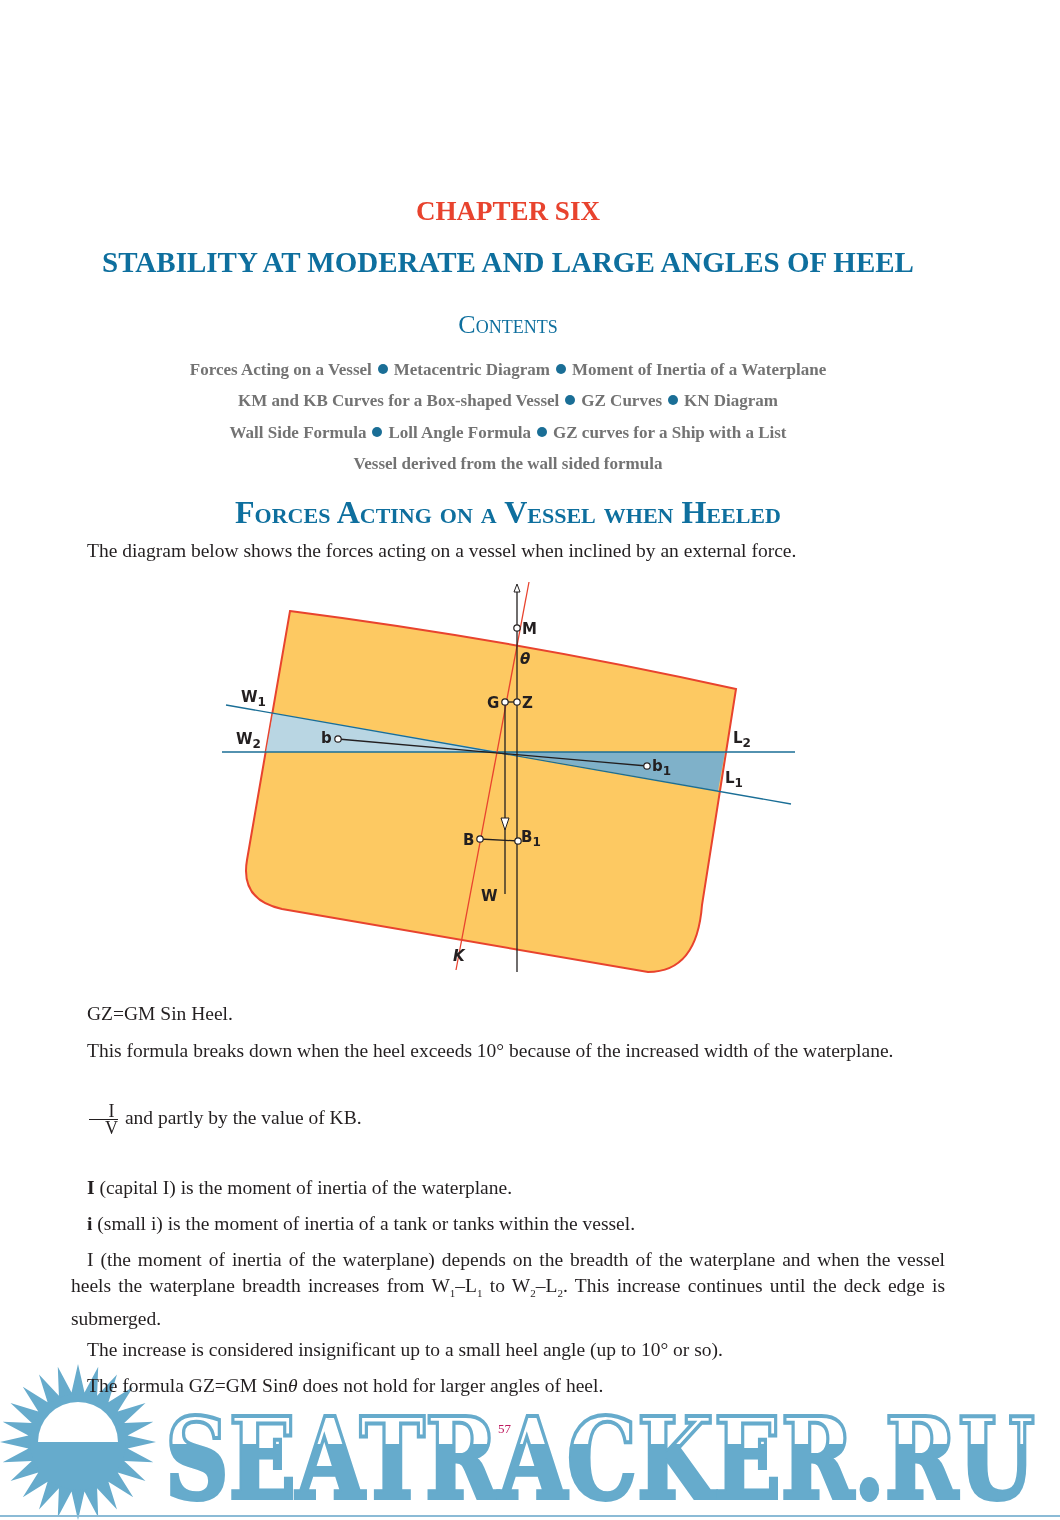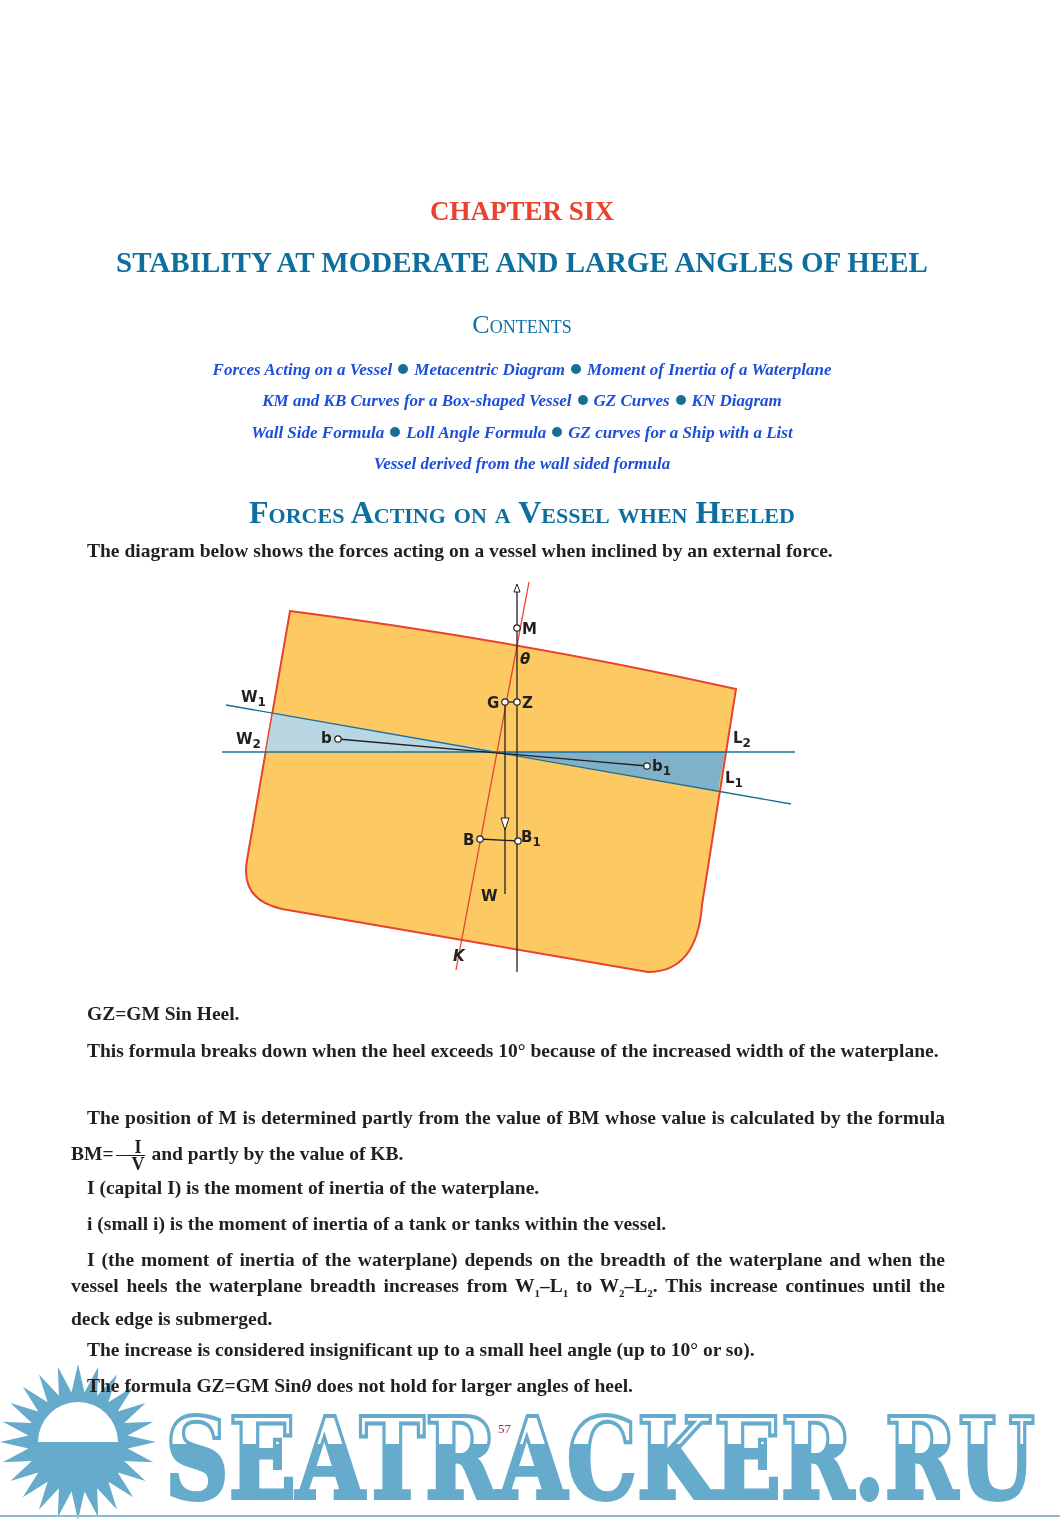--- a/index.html
+++ b/index.html
@@ -1,28 +1,28 @@
 <!DOCTYPE html>
 <html><head>
 <meta charset="utf-8">
 <style>
   html, body { margin: 0; padding: 0; background: #ffffff; }
   body { width: 1060px; height: 1520px; position: relative; overflow: hidden;
          font-family: "Liberation Serif", "DejaVu Serif", serif; color: #231f20; }
   .abs { position: absolute; }
-  .center { left: 0; width: 1016px; text-align: center; padding-left: 14px; }
+  .center { left: 0; width: 1016px; text-align: center; }
   .chapter { top: 196px; font-size: 27px; font-weight: bold; color: #e8432e; letter-spacing: 0px; }
   .title { top: 246px; font-size: 29px; font-weight: bold; color: #0e6f9e; }
   .contents-head { top: 310px; font-size: 26px; font-weight: normal; color: #0e6f9e; font-variant: small-caps; }
-  .toc-line { font-size: 17px; font-weight: bold; color: #1d4ed8; font-style: italic; }
+  .toc-line { font-size: 17px; font-weight: bold; color: #737373; }
   .toc-line .dot { display: inline-block; width: 10px; height: 10px; border-radius: 50%;
                    background: #1a6e96; margin: 0 6px; vertical-align: 1px; }
   .section-head { top: 494px; font-size: 32px; font-weight: bold; color: #0e6f9e; font-variant: small-caps; }
   .para { left: 71px; width: 874px; font-size: 19.5px; line-height: 26px; text-align: justify; }
-  .indent { text-indent: 16px; font-weight: bold; }
+  .indent { text-indent: 16px; }
   .diagram { left: 0; top: 575px; width: 1060px; height: 400px; }
   .diagram text { font-family: "DejaVu Sans", sans-serif; font-weight: bold; font-size: 15px; fill: #231f20; }
   .frac { display: inline-block; vertical-align: middle; text-align: center; line-height: 16px; font-size: 18px; margin: 0 2px; }
   .frac span { display: block; }
   .frac .num { border-bottom: 1px solid #231f20; padding: 0 1px; }
   .watermark { left: 0; top: 1360px; width: 1060px; height: 160px; }
   .page-num { left: 498px; top: 1421px; font-size: 13px; color: #be185d; }
 </style>
 </head>
 <body>
@@ -91,21 +91,21 @@
   <text x="321" y="743">b</text>
   <text x="652" y="771"><tspan>b</tspan><tspan dy="4" font-size="12">1</tspan></text>
   <text x="463" y="845">B</text>
   <text x="521" y="842"><tspan>B</tspan><tspan dy="4" font-size="12">1</tspan></text>
   <text x="481" y="901">W</text>
   <text x="453" y="961" style="font-style:italic">K</text>
 </svg>
 
 <div class="abs para indent" style="top:1001px">GZ=GM Sin Heel.</div>
 <div class="abs para indent" style="top:1038px">This formula breaks down when the heel exceeds 10° because of the increased width of the waterplane.</div>
-<div class="abs para indent" style="top:1100px; line-height:36px"><span>The position of M is determined partly from the value of BM whose value is calculated by the formula BM=</span><span class="frac"><span class="num">I</span><span>V</span></span><span> and partly by the value of KB.</span></div>
+<div class="abs para indent" style="top:1100px; line-height:36px"><span class="frac"><span class="num">I</span><span>V</span></span><span> and partly by the value of KB.</span></div>
 <div class="abs para indent" style="top:1175px"><b>I</b><span> (capital I) is the moment of inertia of the waterplane.</span></div>
 <div class="abs para indent" style="top:1211px"><b>i</b><span> (small i) is the moment of inertia of a tank or tanks within the vessel.</span></div>
 <div class="abs para indent" style="top:1247px"><span>I (the moment of inertia of the waterplane) depends on the breadth of the waterplane and when the vessel heels the waterplane breadth increases from W</span><sub style="font-size:11px">1</sub><span>–L</span><sub style="font-size:11px">1</sub><span> to W</span><sub style="font-size:11px">2</sub><span>–L</span><sub style="font-size:11px">2</sub><span>. This increase continues until the deck edge is submerged.</span></div>
 <div class="abs para indent" style="top:1337px">The increase is considered insignificant up to a small heel angle (up to 10° or so).</div>
 
 <svg class="abs watermark" viewBox="0 1360 1060 160" width="1060" height="160">
   <g fill="#66abcc">
     <polygon id="sunrays" points="78.0,1364.0 84.5,1392.4 98.2,1366.7 97.1,1395.8 117.0,1374.5 108.4,1402.3 133.2,1386.8 117.7,1411.6 145.5,1403.0 124.2,1422.9 153.3,1421.8 127.6,1435.5 156.0,1442.0 127.6,1448.5 153.3,1462.2 124.2,1461.1 145.5,1481.0 117.7,1472.4 133.2,1497.2 108.4,1481.7 117.0,1509.5 97.1,1488.2 98.2,1517.3 84.5,1491.6 78.0,1520.0 71.5,1491.6 57.8,1517.3 58.9,1488.2 39.0,1509.5 47.6,1481.7 22.8,1497.2 38.3,1472.4 10.5,1481.0 31.8,1461.1 2.7,1462.2 28.4,1448.5 0.0,1442.0 28.4,1435.5 2.7,1421.8 31.8,1422.9 10.5,1403.0 38.3,1411.6 22.8,1386.8 47.6,1402.3 39.0,1374.5 58.9,1395.8 57.8,1366.7 71.5,1392.4"></polygon>
     <circle cx="78" cy="1442" r="48"></circle>
     <path d="M38,1442 A40,40 0 0 1 118,1442 Z" fill="#ffffff"></path>

